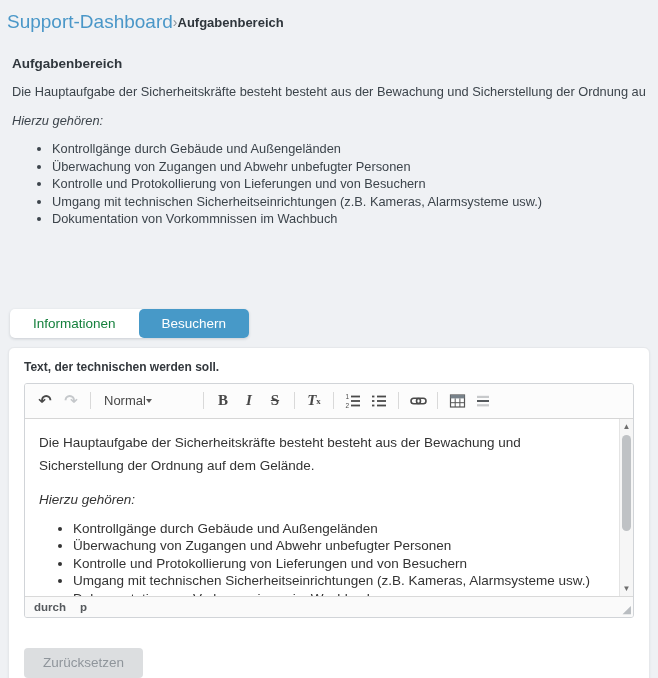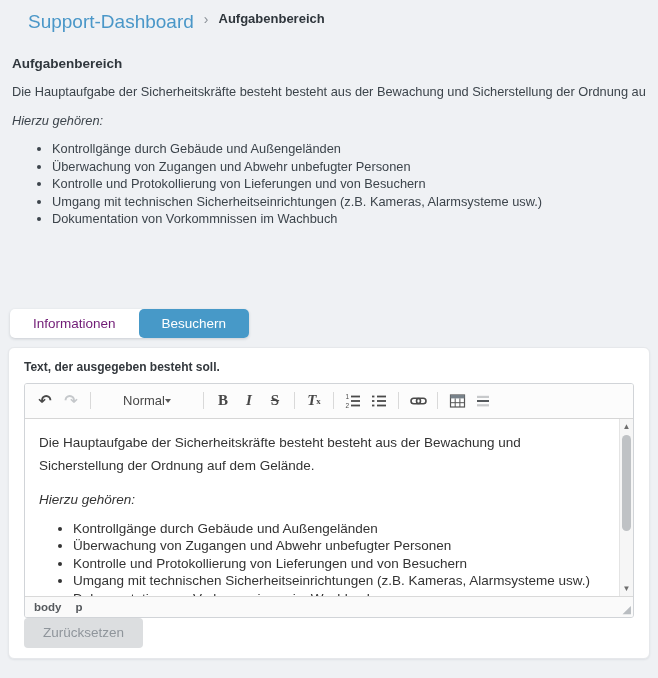--- a/index.html
+++ b/index.html
@@ -4,21 +4,21 @@
 <style>
   * { box-sizing: border-box; margin: 0; padding: 0; }
   html, body { width: 658px; height: 678px; overflow: hidden; }
   body {
     font-family: "Liberation Sans", "DejaVu Sans", sans-serif;
     background: #eff1f4;
     color: #3c444b;
   }
 
   
-  .breadcrumb { padding: 11px 14px 0 28px; display: flex; align-items: flex-start; gap: 10px; }
+  .breadcrumb { padding: 11px 14px 0 7px; display: flex; align-items: center; gap: 0; }
   .crumb-root { font-size: 19px; color: #4a97c8; font-weight: 400; cursor: pointer; }
   .crumb-sep  { font-size: 14px; color: #8a9097; }
   .crumb-cur  { font-size: 13px; color: #2f363c; font-weight: 600; }
 
   
   .article { padding: 0 12px; margin-top: 23px; }
   .article-title { font-size: 13.5px; font-weight: 700; color: #30373d; }
   .article-intro { font-size: 12.8px; margin-top: 13px; white-space: nowrap; overflow: hidden; }
   .article-list-intro { font-size: 12.8px; font-style: italic; margin-top: 14px; }
   .article ul { margin-top: 12px; padding-left: 40px; list-style: disc; }
@@ -26,21 +26,21 @@
 
   
   .tabs {
     margin: 81px 0 0 10px;
     display: inline-flex; align-items: center;
     background: #fff; border-radius: 5px;
     box-shadow: 0 1px 3px rgba(40,50,60,.18);
     height: 29px;
   }
   .tab { font-size: 13.5px; height: 29px; display: flex; align-items: center; cursor: pointer; }
-  .tab-plain { color: #701a75; padding: 0 23px; }
+  .tab-plain { color: #15803d; padding: 0 23px; }
   .tab-active { background: #4799c8; color: #fff; border-radius: 5px; padding: 0 23px; }
 
   
   .panel {
     margin: 9px 8px 0;
     background: #fff;
     border: 1px solid #e6e8eb;
     border-radius: 6px;
     box-shadow: 0 1px 2px rgba(40,50,60,.08);
     padding: 12px 15px 10px;
@@ -58,21 +58,21 @@
   }
   .tb-btn {
     min-width: 24px; height: 20px;
     display: flex; align-items: center; justify-content: center;
     cursor: pointer; color: #474747; border-radius: 2px;
   }
   .tb-sep { width: 1px; height: 17px; background: #d9d9d9; margin: 0 5px; }
   .tb-undo { font-size: 16px; font-weight: 700; color: #4a4a4a; }
   .tb-redo { font-size: 16px; font-weight: 700; color: #c5c8cb; }
   .tb-combo {
-    width: 98px; display: flex; align-items: center; justify-content: center;
+    width: 98px; display: flex; align-items: center; justify-content: flex-start;
     padding: 0 6px; font-size: 13px; color: #474747; cursor: pointer; height: 20px;
   }
   .caret { width: 0; height: 0; border-left: 3.5px solid transparent;
            border-right: 3.5px solid transparent; border-top: 4.5px solid #5a5a5a; }
   .glyph { font-family: "Liberation Serif", "DejaVu Serif", serif; font-weight: 700; font-size: 15px; }
   .glyph-i { font-style: italic; }
   .glyph-s { text-decoration: line-through; }
   .glyph-tx { font-style: italic; }
   .glyph-tx sub { font-size: 9px; font-style: normal; font-weight: 700; }
   .tb-icon svg { display: block; }
@@ -112,21 +112,21 @@
     display: flex; align-items: center; gap: 14px;
     height: 21px; padding: 0 9px;
     background: #fafafa; border-top: 1px solid #d9d9d9;
     font-size: 11.5px; font-weight: 700; color: #55595d;
   }
   .status-item { cursor: pointer; }
   .resize-grip { position: absolute; right: 2px; bottom: 1px; font-size: 11px; color: #b9bdc1;
                  font-weight: 400; cursor: se-resize; }
 
   
-  .actions { display: flex; justify-content: space-between; margin-top: 0; }
+  .actions { display: flex; justify-content: space-between; margin-top: 30px; }
   .btn {
     background: #dcdee0; color: #8f959b;
     border: none; border-radius: 4px;
     font-size: 13.5px; font-family: inherit;
     height: 30px; padding: 0 19px; cursor: pointer;
   }
 </style>
 </head>
 <body>
 
@@ -154,21 +154,21 @@
 </div>
 
 
 <div class="tabs">
   <div class="tab tab-plain">Informationen</div>
   <div class="tab tab-active">Besuchern</div>
 </div>
 
 
 <div class="panel">
-  <div class="field-label">Text, der ausgegeben besteht soll.</div>
+  <div class="field-label">Text, der technischen werden soll.</div>
 
   <div class="editor">
 
     <div class="toolbar">
       <span class="tb-btn tb-undo">↶</span>
       <span class="tb-btn tb-redo">↷</span>
       <span class="tb-sep"></span>
 
       <span class="tb-combo">
         <span>Normal</span>
@@ -247,21 +247,21 @@
         </ul>
       </div>
       <div class="scrollbar">
         <span class="sb-arrow sb-up">▲</span>
         <span class="sb-thumb"></span>
         <span class="sb-arrow sb-down">▼</span>
       </div>
     </div>
 
     <div class="statusbar">
-      <span class="status-item">body</span>
+      <span class="status-item">durch</span>
       <span class="status-item">p</span>
       <span class="resize-grip">◢</span>
     </div>
   </div>
 
   <div class="actions">
     <button class="btn">Zurücksetzen</button>
   </div>
 </div>
 

